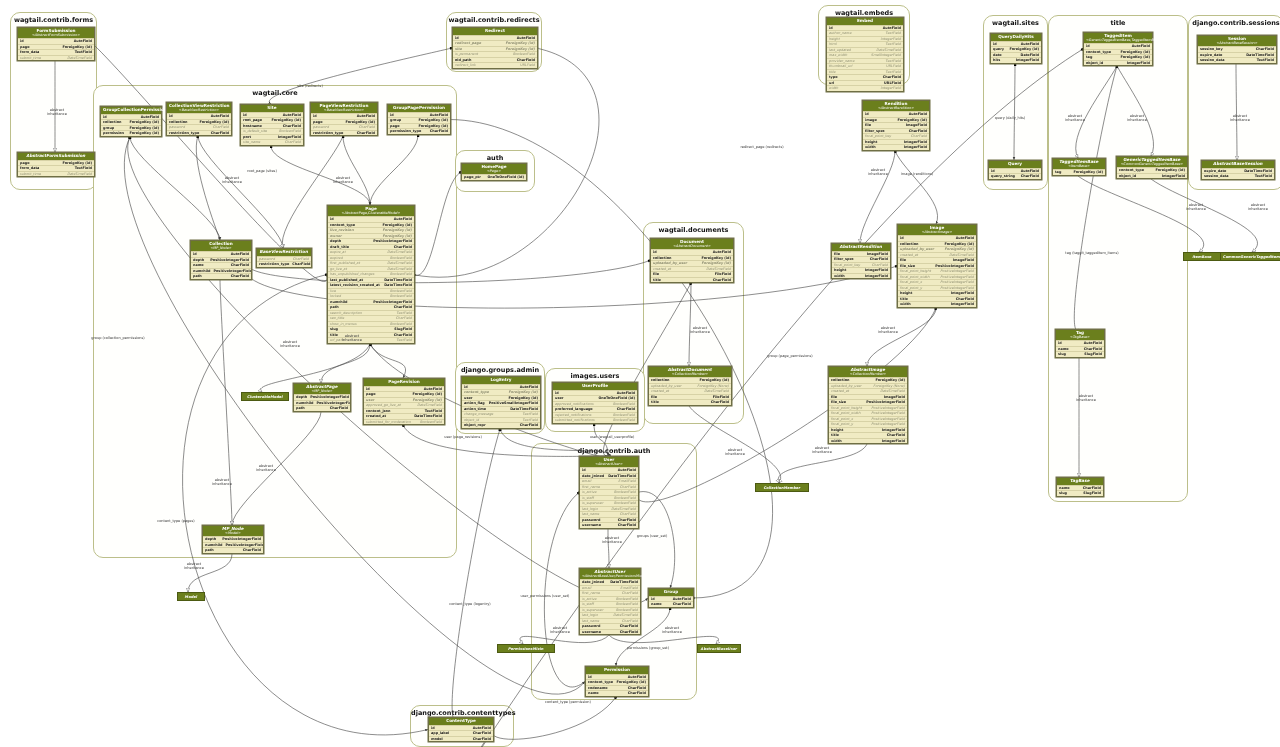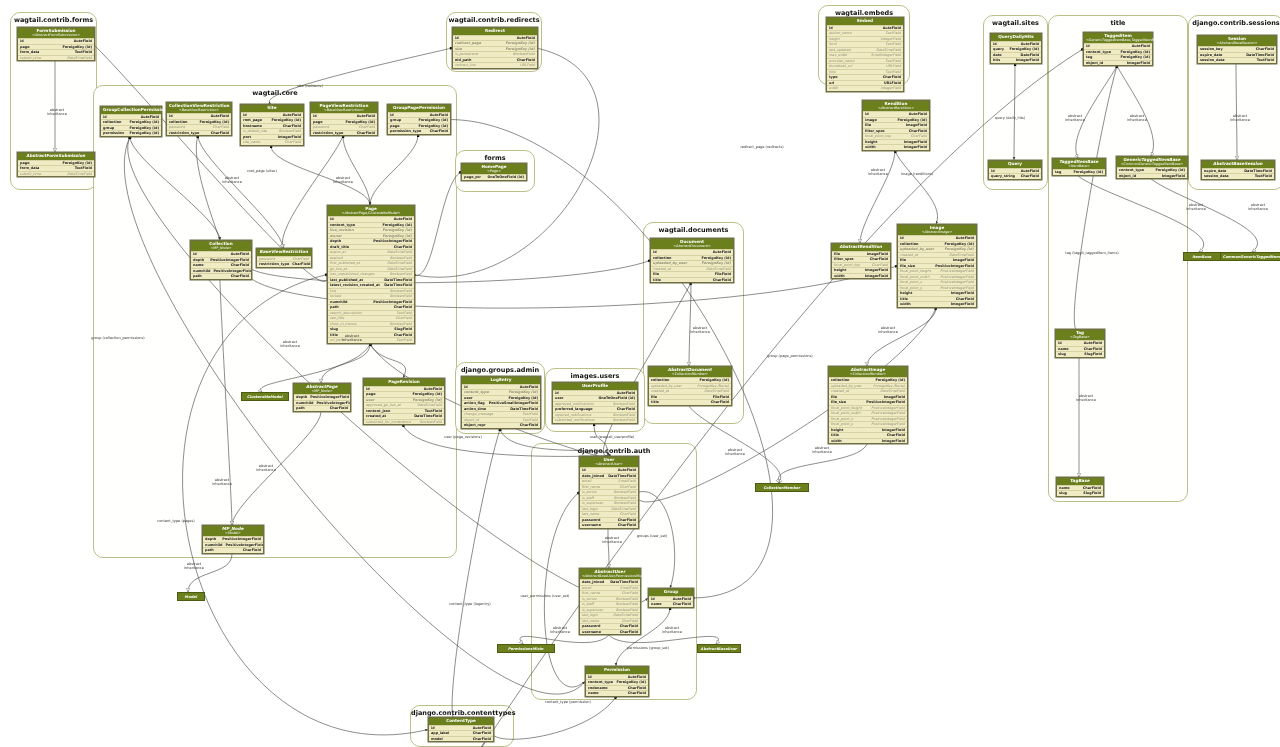--- a/index.html
+++ b/index.html
@@ -113,21 +113,21 @@
     <div class="cluster" style="left: 983px; top: 15px; width: 63px; height: 173px;">
       <div class="clabel">wagtail.sites</div>
     </div>
     <div class="cluster" style="left: 1048px; top: 15px; width: 138px; height: 485px;">
       <div class="clabel">title</div>
     </div>
     <div class="cluster" style="left: 1188px; top: 15px; width: 94px; height: 173px;">
       <div class="clabel">django.contrib.sessions</div>
     </div>
     <div class="cluster" style="left: 455px; top: 150px; width: 78px; height: 40px;">
-      <div class="clabel">forms</div>
+      <div class="clabel">auth</div>
     </div>
     <div class="cluster" style="left: 643px; top: 222px; width: 99px; height: 200px;">
       <div class="clabel">wagtail.documents</div>
     </div>
     <div class="cluster" style="left: 455px; top: 362px; width: 88px; height: 70px;">
       <div class="clabel">django.groups.admin</div>
     </div>
     <div class="cluster" style="left: 545px; top: 368px; width: 98px; height: 62px;">
       <div class="clabel">images.users</div>
     </div>

